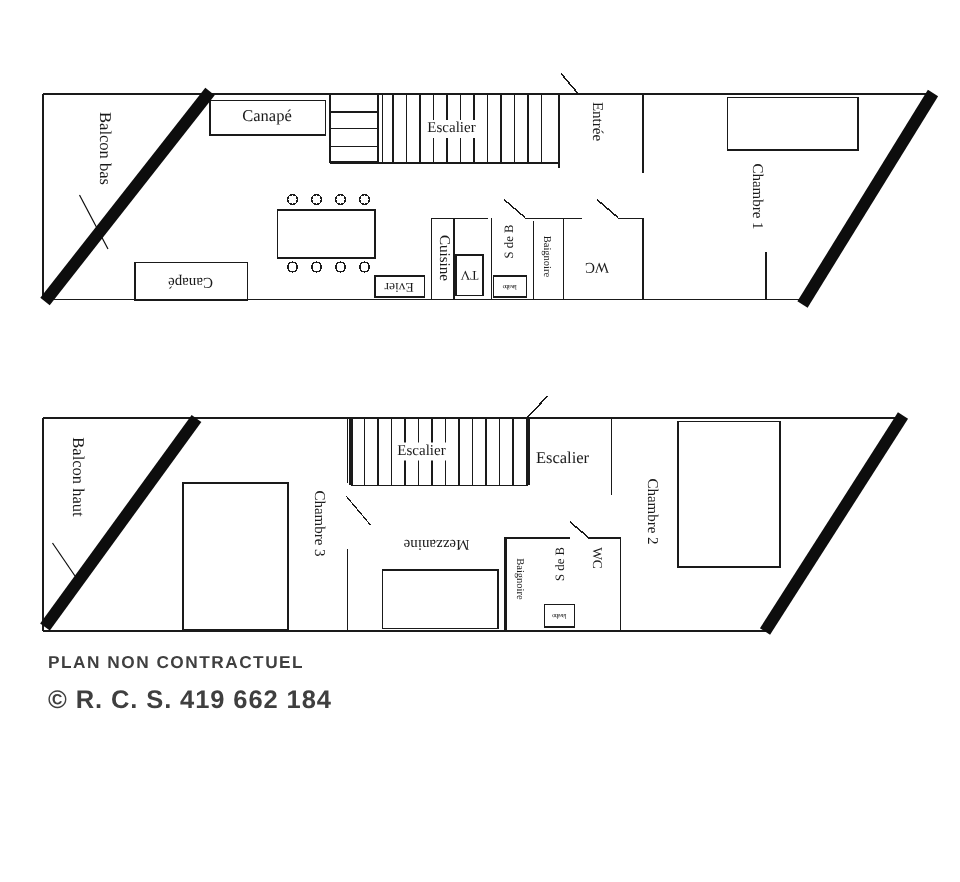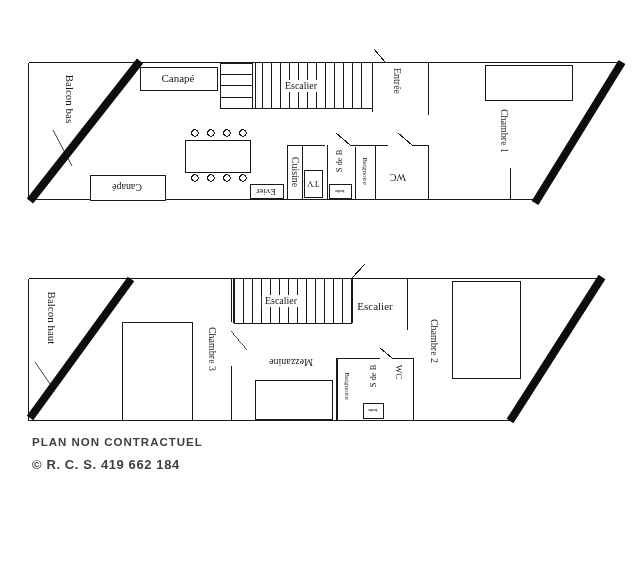--- a/index.html
+++ b/index.html
@@ -10,21 +10,21 @@
        transform:translate(-50%,-50%);}
   .v{writing-mode:vertical-rl;}
   .v180{writing-mode:vertical-rl;transform:translate(-50%,-50%) rotate(180deg);}
   .r180{transform:translate(-50%,-50%) rotate(180deg);}
   .bgw{background:#fff;padding:1px 3px;}
   .s12{font-size:10px;} .s11{font-size:11px;} .s10{font-size:10px;}
   .s9{font-size:9px;} .s8{font-size:8.5px;} .s7{font-size:7px;} .s4{font-size:4.5px;letter-spacing:-0.5px;}
   .footer{position:absolute;left:32px;font-family:"Liberation Sans", sans-serif;
           color:#3f3f3f;font-weight:700;}
   .f1{top:436px;font-size:11.5px;letter-spacing:1px;}
-  .f2{top:457px;font-size:13px;letter-spacing:0.6px;}
+  .f2{top:457px;font-size:17px;letter-spacing:0.6px;}
 </style>
 </head>
 <body>
 
 <div id="canvas">
 
   <svg id="linework" width="640" height="588" viewBox="0 0 640 588">
     <g stroke="#1a1a1a" stroke-width="1" fill="none" shape-rendering="crispEdges">
 
       <path d="M28.5,62.5 H621"></path>

